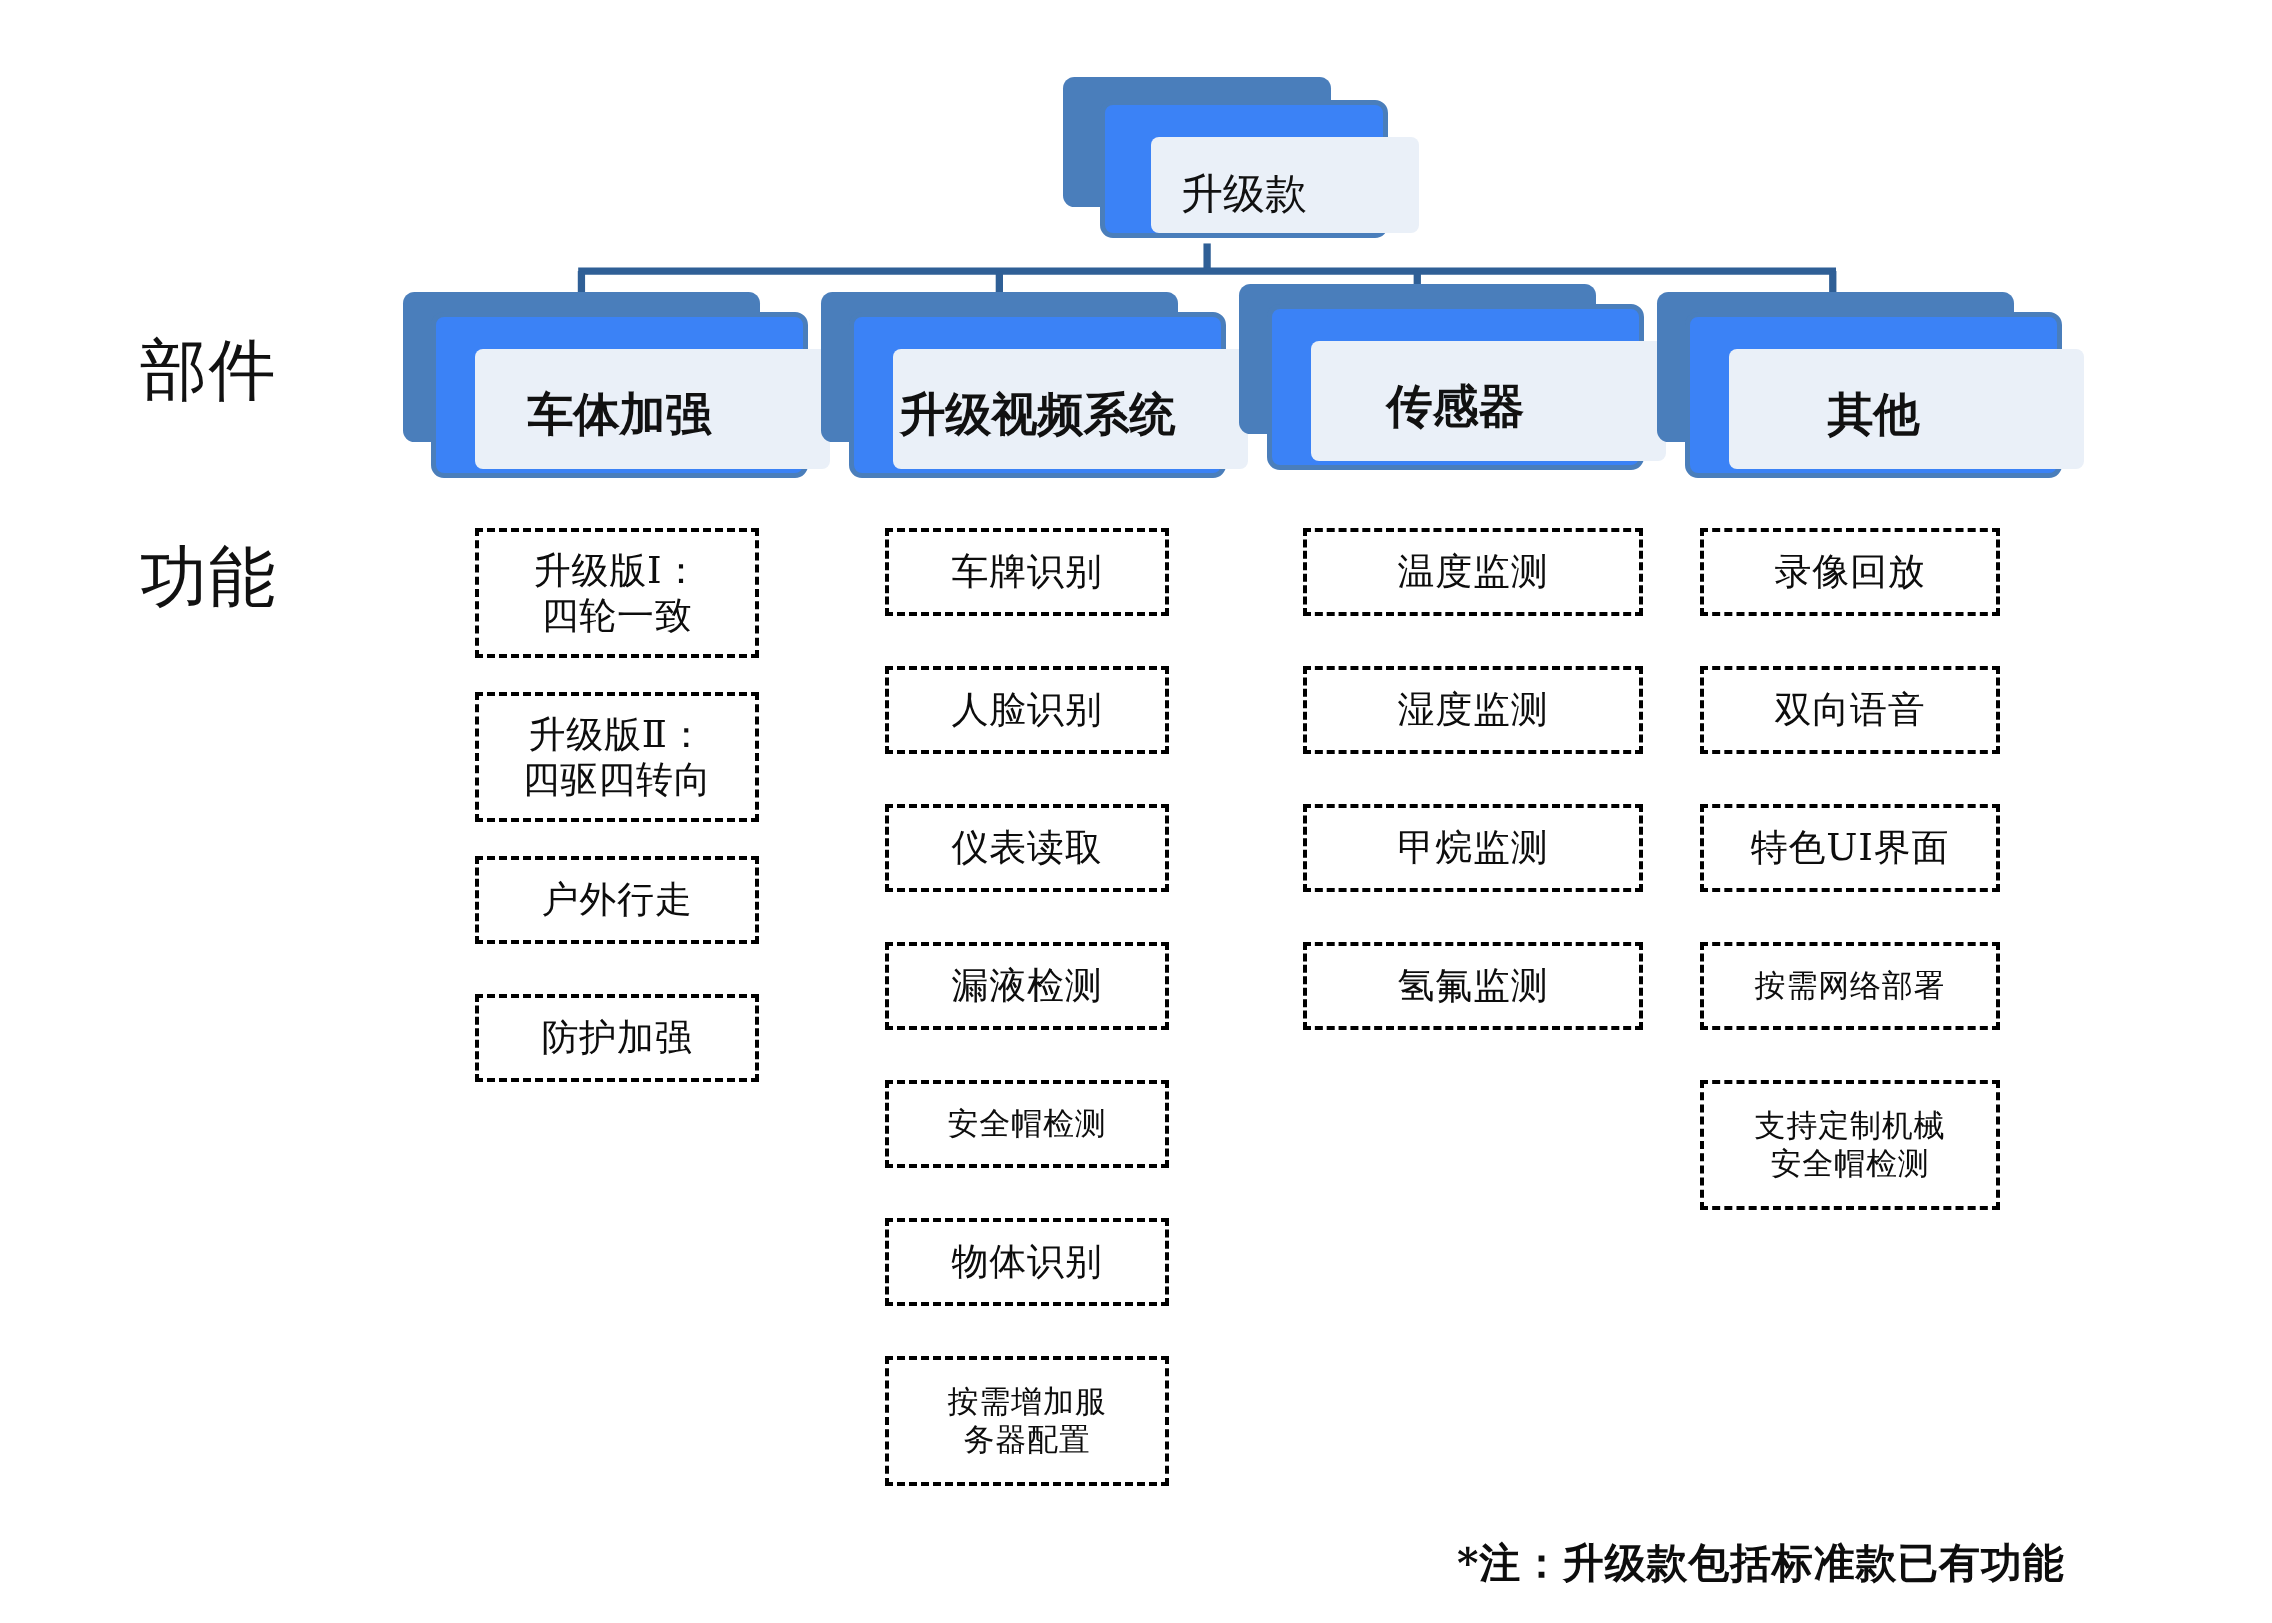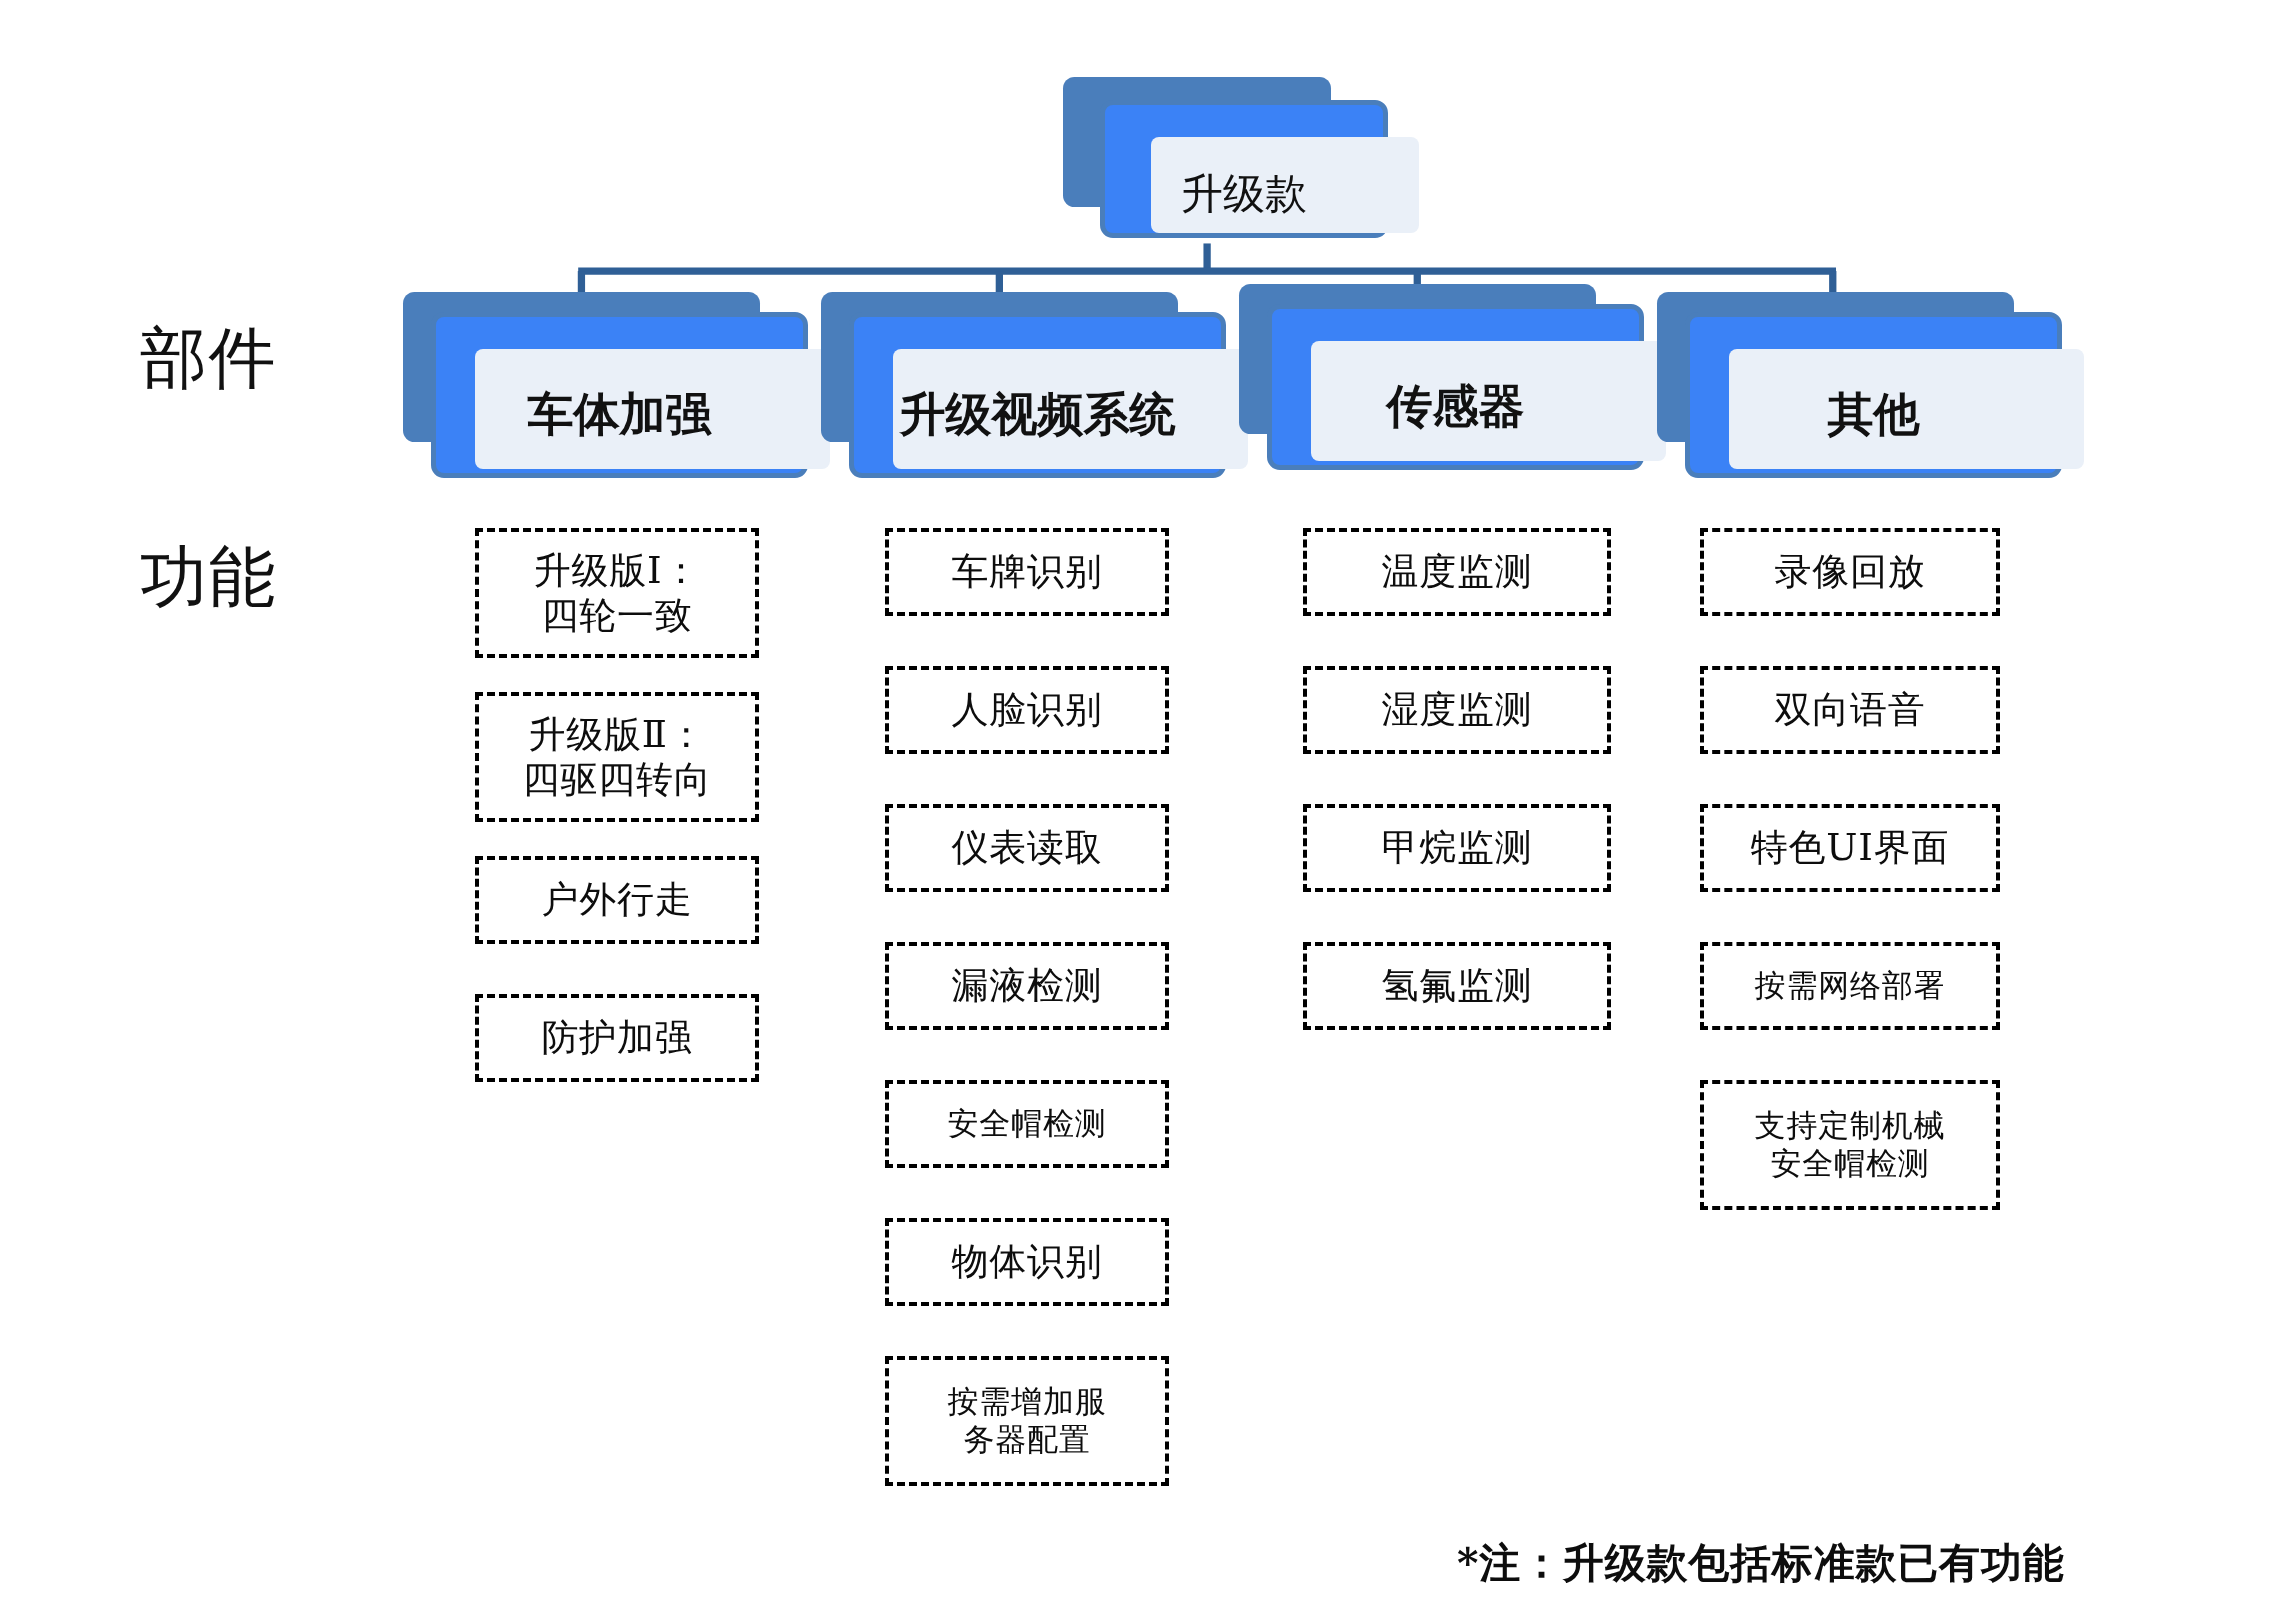--- a/index.html
+++ b/index.html
@@ -16,21 +16,21 @@
   
   .row-label{
     position:absolute;
     font-family:"DejaVu Serif","Liberation Serif",serif;
     font-size:67px;
     font-weight:400;
     color:#111111;
     letter-spacing:1.6px;
     white-space:nowrap;
   }
-  #label-parts{left:140px;top:313px;}
+  #label-parts{left:140px;top:325px;}
   #label-funcs{left:140px;top:532px;}
 
   
   #connectors{position:absolute;left:0;top:0;width:2273px;height:1623px;pointer-events:none;}
 
   
   .node{position:absolute;}
   .node .shadow{
     position:absolute;left:0;top:0;
     background:#4a7ebb;
@@ -98,21 +98,21 @@
     padding:3.2px 4.9px;
   }
   .fbox.one{height:88px;margin-bottom:50px;}
   .fbox.two{height:130px;margin-bottom:34px;}
   .fbox.sm{font-size:31px;}
   .fbox span{display:block;}
 
   
   #fcol-0 .fbox{width:284px;}
   #fcol-1 .fbox{width:284px;}
-  #fcol-2 .fbox{width:308px;}
+  #fcol-2 .fbox{width:340px;}
   #fcol-3 .fbox{width:300px;}
 
   
   #footnote{
     position:absolute;
     left:1457px;top:1536px;
     font-family:"DejaVu Serif","Liberation Serif",serif;
     font-size:41px;
     font-weight:700;
     color:#0d0d0d;

